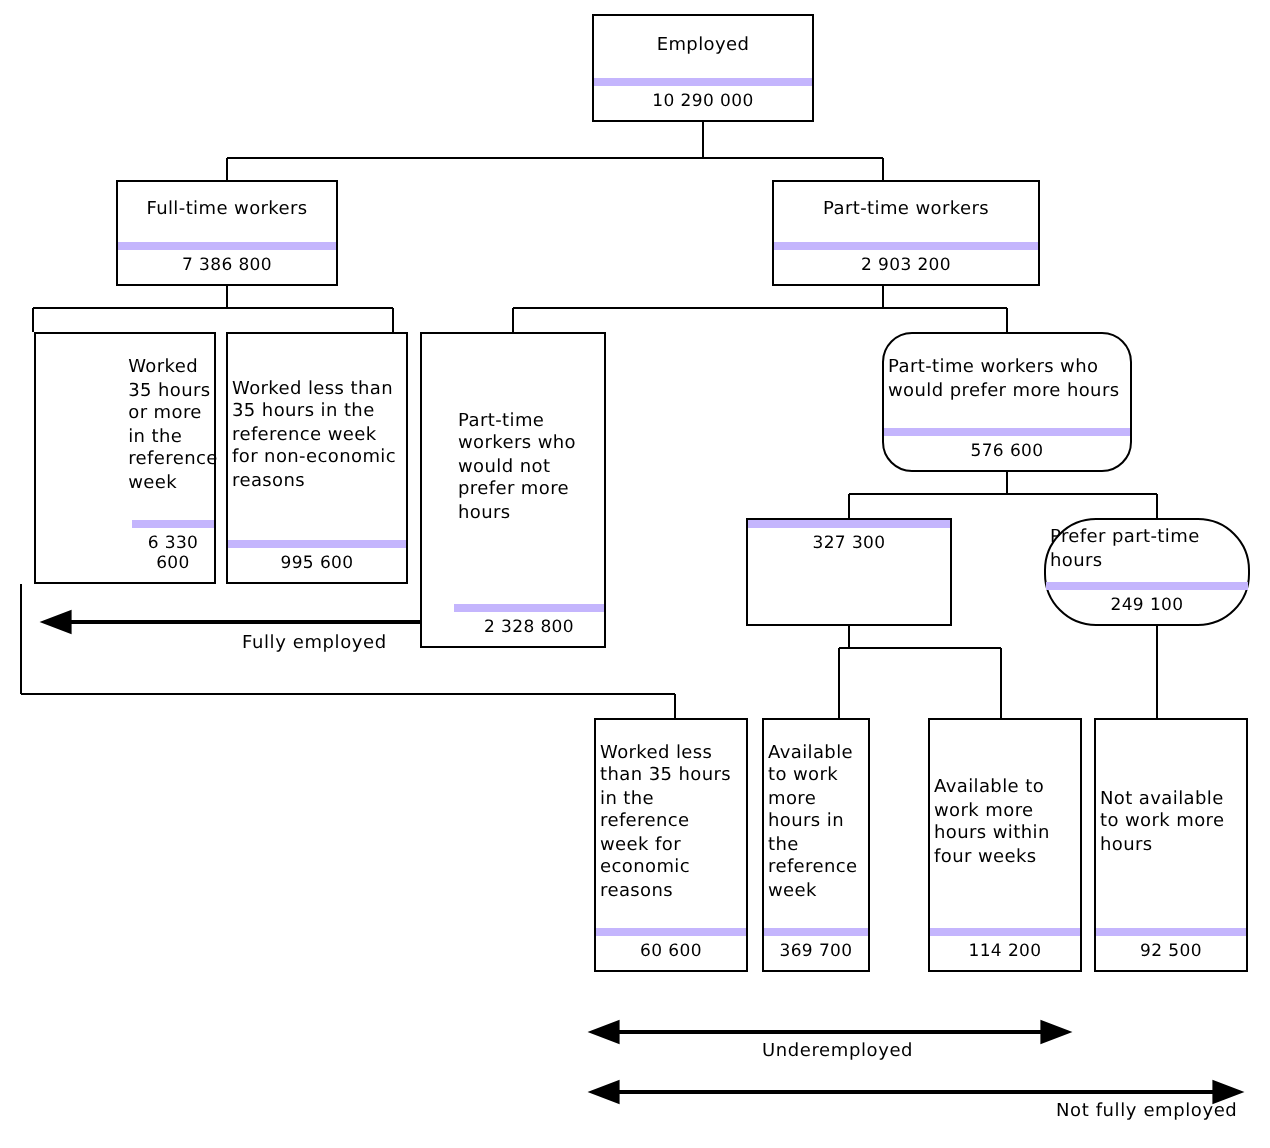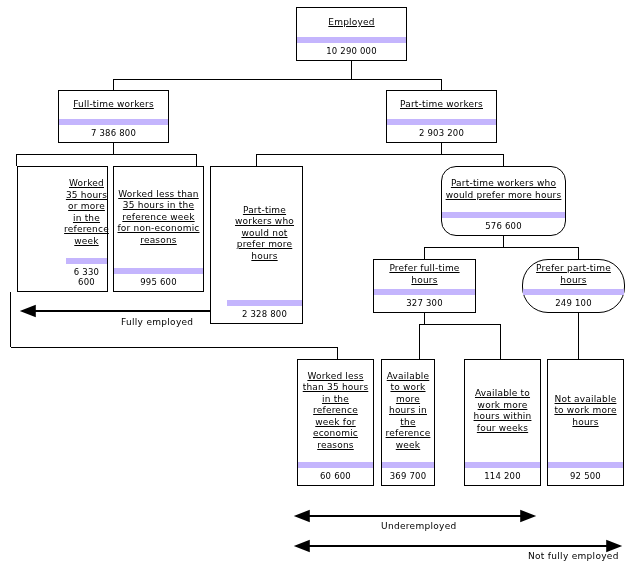--- a/index.html
+++ b/index.html
@@ -28,31 +28,30 @@
     background: #ffffff;
     display: flex;
     flex-direction: column;
     z-index: 2;
   }
   .node-label {
     flex: 1 1 auto;
     display: flex;
     align-items: center;
     justify-content: center;
-    text-align: center;
+    text-align: left;
     padding: 3px 2px;
     font-size: 9px;
     line-height: 11.5px;
     color: #000000;
     letter-spacing: 0.2px;
-    text-decoration: underline;
   }
   .node-value {
     flex: 0 0 auto;
-    border-top: 6px solid #c4b5fd;
+    border-top: 4px solid #c4b5fd;
     text-align: center;
     font-size: 8.5px;
     line-height: 10px;
     padding: 3px 2px 4px 2px;
     color: #000000;
     letter-spacing: 0.2px;
   }
   .node.tall .node-label { align-items: center; }
   .arrow-label {
     position: absolute;
@@ -126,21 +125,21 @@
   <div class="node" style="left:296px; top:7px; width:111px; height:54px;">
     <div class="node-label">Employed</div>
     <div class="node-value">10 290 000</div>
   </div>
 
   <div class="node" style="left:58px; top:90px; width:111px; height:53px;">
     <div class="node-label">Full-time workers</div>
     <div class="node-value">7 386 800</div>
   </div>
 
-  <div class="node" style="left:386px; top:90px; width:111px; height:53px;">
+  <div class="node" style="left:386px; top:90px; width:134px; height:53px;">
     <div class="node-label">Part-time workers</div>
     <div class="node-value">2 903 200</div>
   </div>
 
   <div class="node tall" style="left:17px; top:166px; width:91px; height:126px;padding-left:48px;">
     <div class="node-label">Worked 35 hours or more in the reference week</div>
     <div class="node-value">6 330 600</div>
   </div>
 
   <div class="node tall" style="left:113px; top:166px; width:91px; height:126px;">
@@ -152,21 +151,20 @@
     <div class="node-label">Part-time workers who would not prefer more hours</div>
     <div class="node-value">2 328 800</div>
   </div>
 
   <div class="node" style="left:441px; top:166px; width:125px; height:70px;border-radius:15px;">
     <div class="node-label">Part-time workers who would prefer more hours</div>
     <div class="node-value">576 600</div>
   </div>
 
   <div class="node" style="left:373px; top:259px; width:103px; height:54px;">
-    <div class="node-label">Prefer full-time hours</div>
     <div class="node-value">327 300</div>
   </div>
 
   <div class="node" style="left:522px; top:259px; width:103px; height:54px;border-radius:26px;">
     <div class="node-label">Prefer part-time hours</div>
     <div class="node-value">249 100</div>
   </div>
 
   <div class="node tall" style="left:297px; top:359px; width:77px; height:127px;">
     <div class="node-label">Worked less than 35 hours in the reference week for economic reasons</div>

